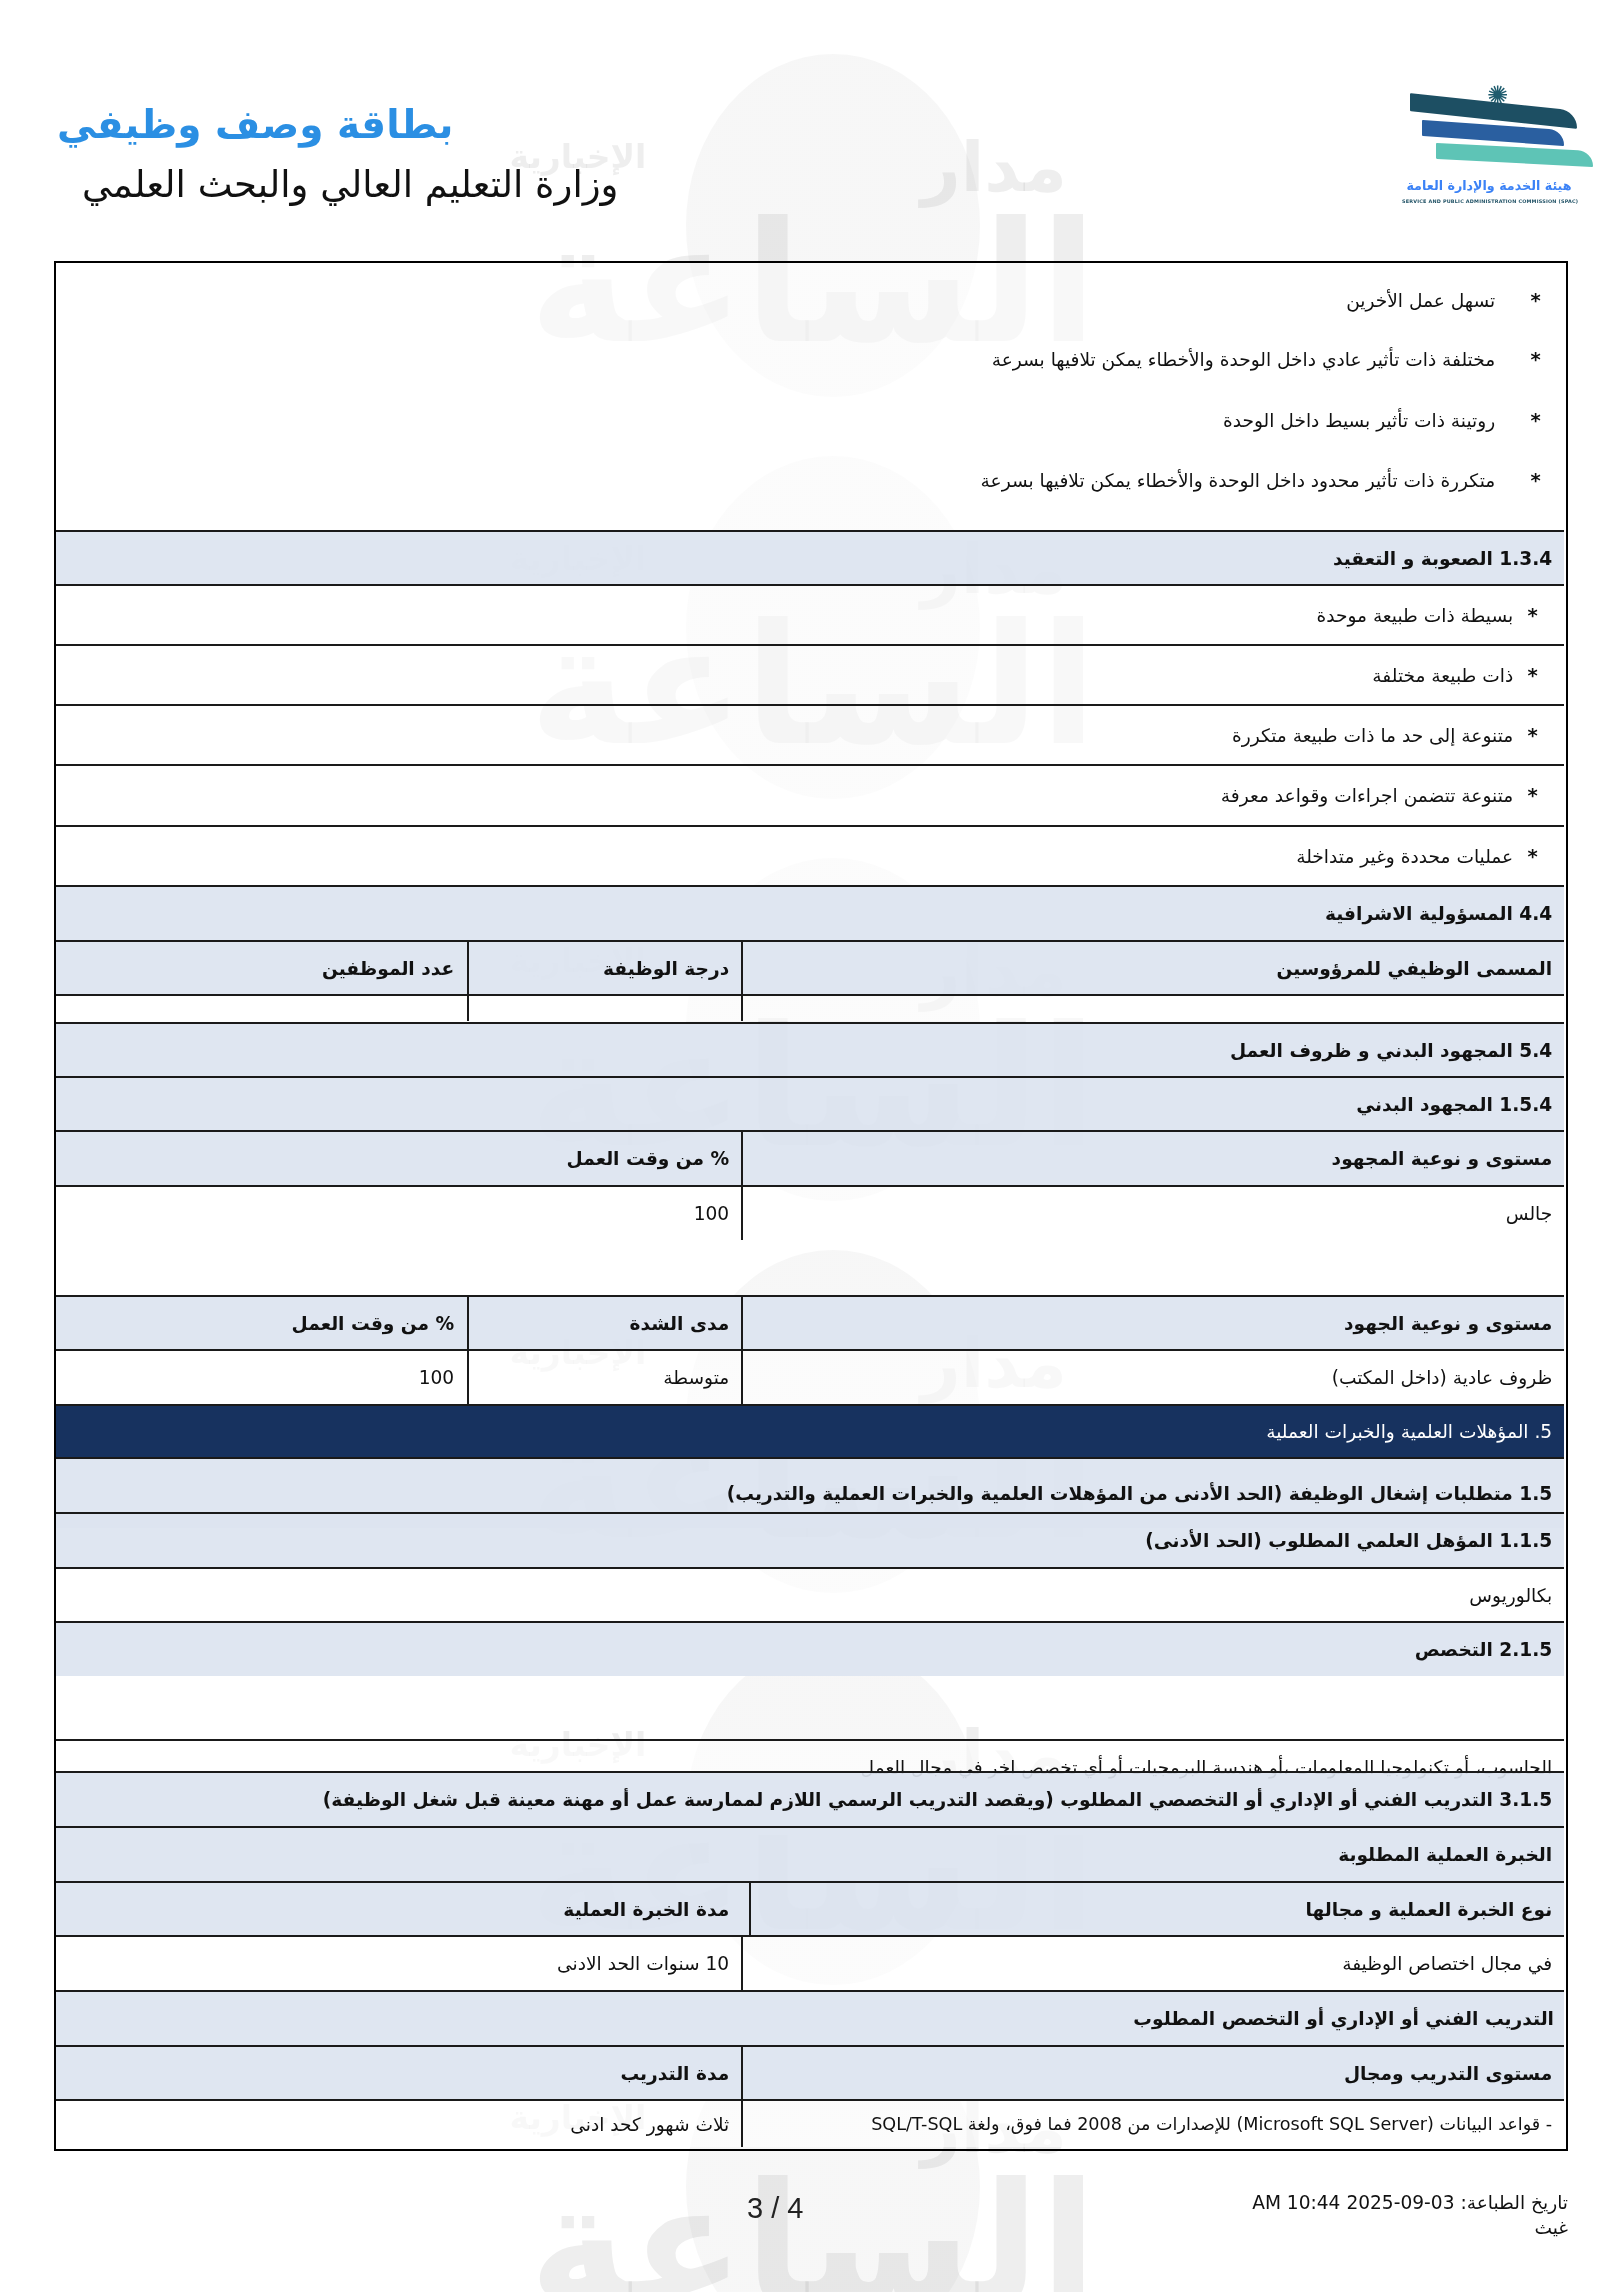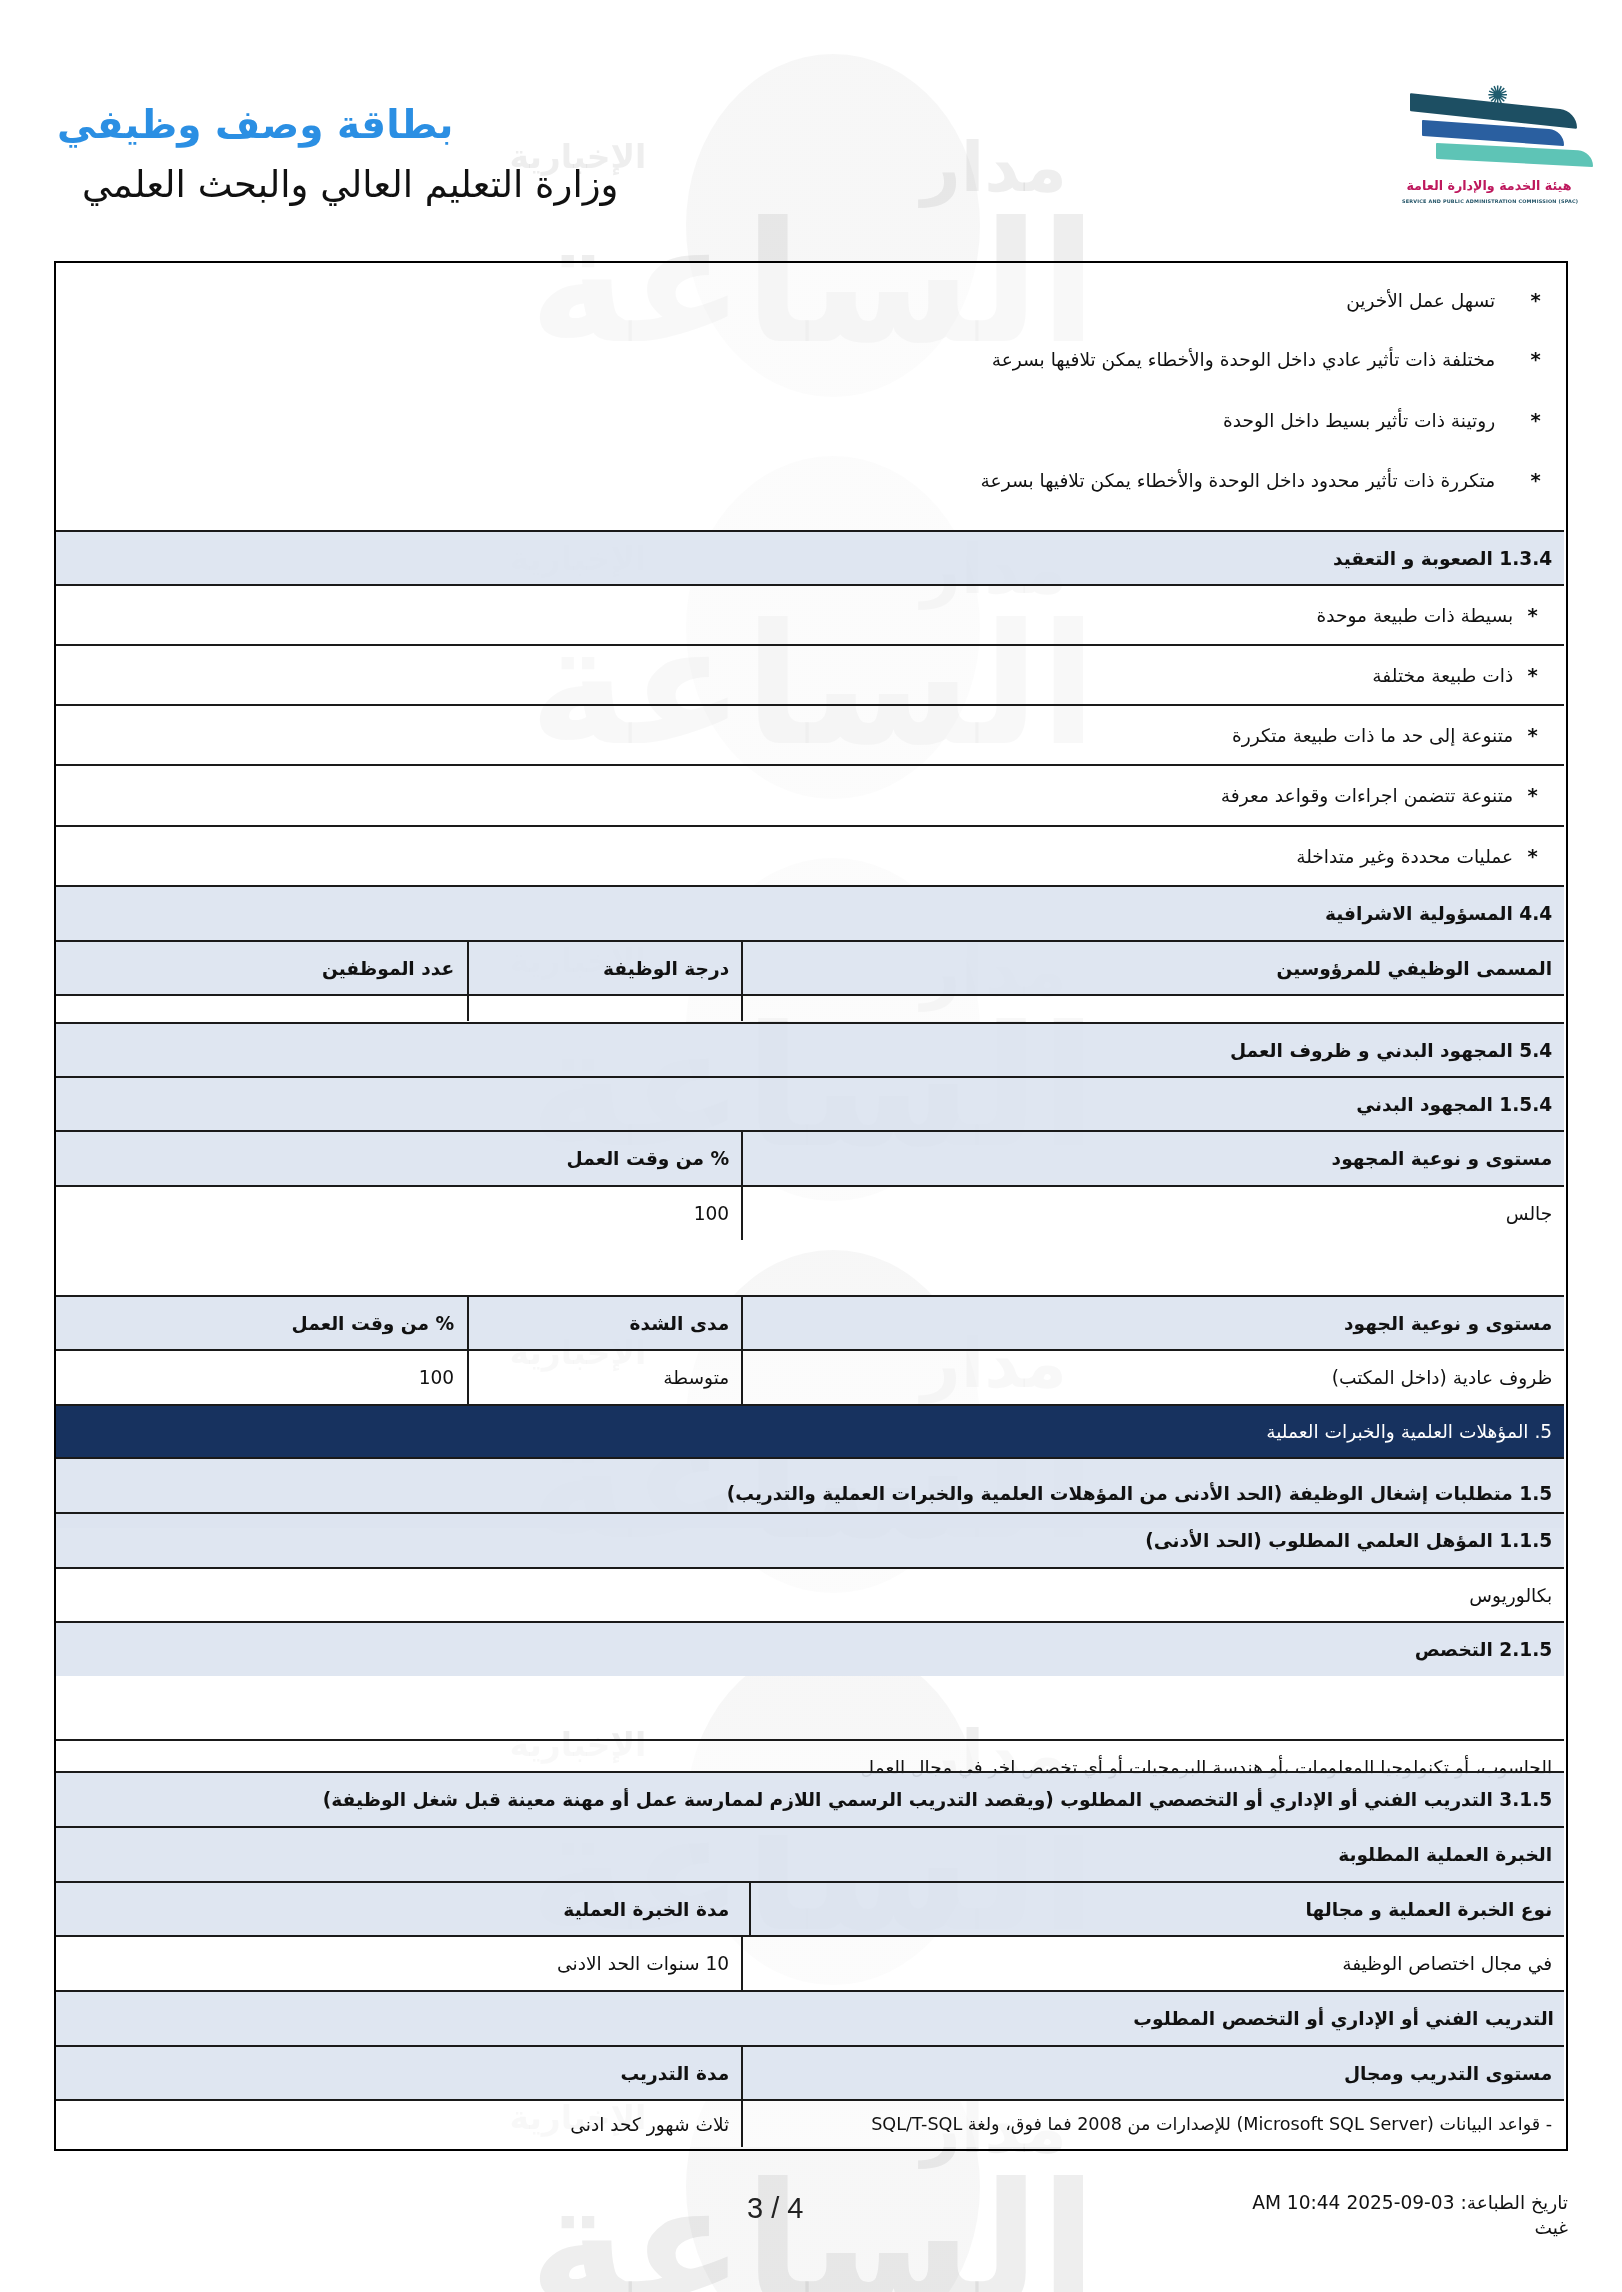--- a/index.html
+++ b/index.html
@@ -16,21 +16,21 @@
 
     
     .hdr-title { position: absolute; left: 57px; top: 102px; font-size: 39px; font-weight: bold; color: #2b8fe3; direction: rtl; }
     .hdr-sub { position: absolute; left: 82px; top: 163px; font-size: 37px; color: #111; direction: rtl; }
     .logo { position: absolute; left: 1402px; top: 76px; width: 196px; height: 137px; }
     .logo .star { position: absolute; left: 85px; top: 3.9px; font-size: 25.5px; color: #1f5c6e; }
     .logo .bar { position: absolute; border-radius: 2.9px; }
     .logo .b1 { left: 7.8px; top: 25.5px; width: 167px; height: 17.6px; background: #1d4f63; transform: skewY(6deg); border-radius: 2px 29px 2px 2px; }
     .logo .b2 { left: 19.6px; top: 49px; width: 142px; height: 15.7px; background: #2a5fa0; transform: skewY(4deg); border-radius: 2px 29px 2px 2px; }
     .logo .b3 { left: 34px; top: 71px; width: 157px; height: 15.7px; background: #5ec4b6; transform: skewY(3deg); border-radius: 2px 29px 2px 2px; }
-    .logo .ar { position: absolute; left: 0; top: 102px; width: 174px; text-align: center; font-size: 12.7px; font-weight: bold; color: #be185d; direction: rtl; }
+    .logo .ar { position: absolute; left: 0; top: 102px; width: 174px; text-align: center; font-size: 12.7px; font-weight: bold; color: #3b82f6; direction: rtl; }
     .logo .en { position: absolute; left: 0; top: 122px; width: 196px; text-align: left; font-size: 4.9px; font-weight: bold; color: #1d4f63; letter-spacing: 0.2px; }
 
     
     .tbl { position: absolute; left: 54px; top: 261px; width: 1514px; height: 1890px; border: 2.9px solid #000; z-index: 1; }
     .row { position: absolute; left: 0; width: 1508px; border-top: 2.9px solid #1a1a1a; direction: rtl; }
     .row.first { border-top: none; }
     .row.light { background: rgba(220,228,240,0.92); }
     .row.white { background: rgba(255,255,255,0.6); }
     .row.dark { background: #17325f; color: #ffffff; }
     .cell { position: absolute; top: 0; bottom: 0; display: flex; align-items: center; padding: 0 11.8px; font-size: 18.6px; white-space: nowrap; overflow: hidden; }

